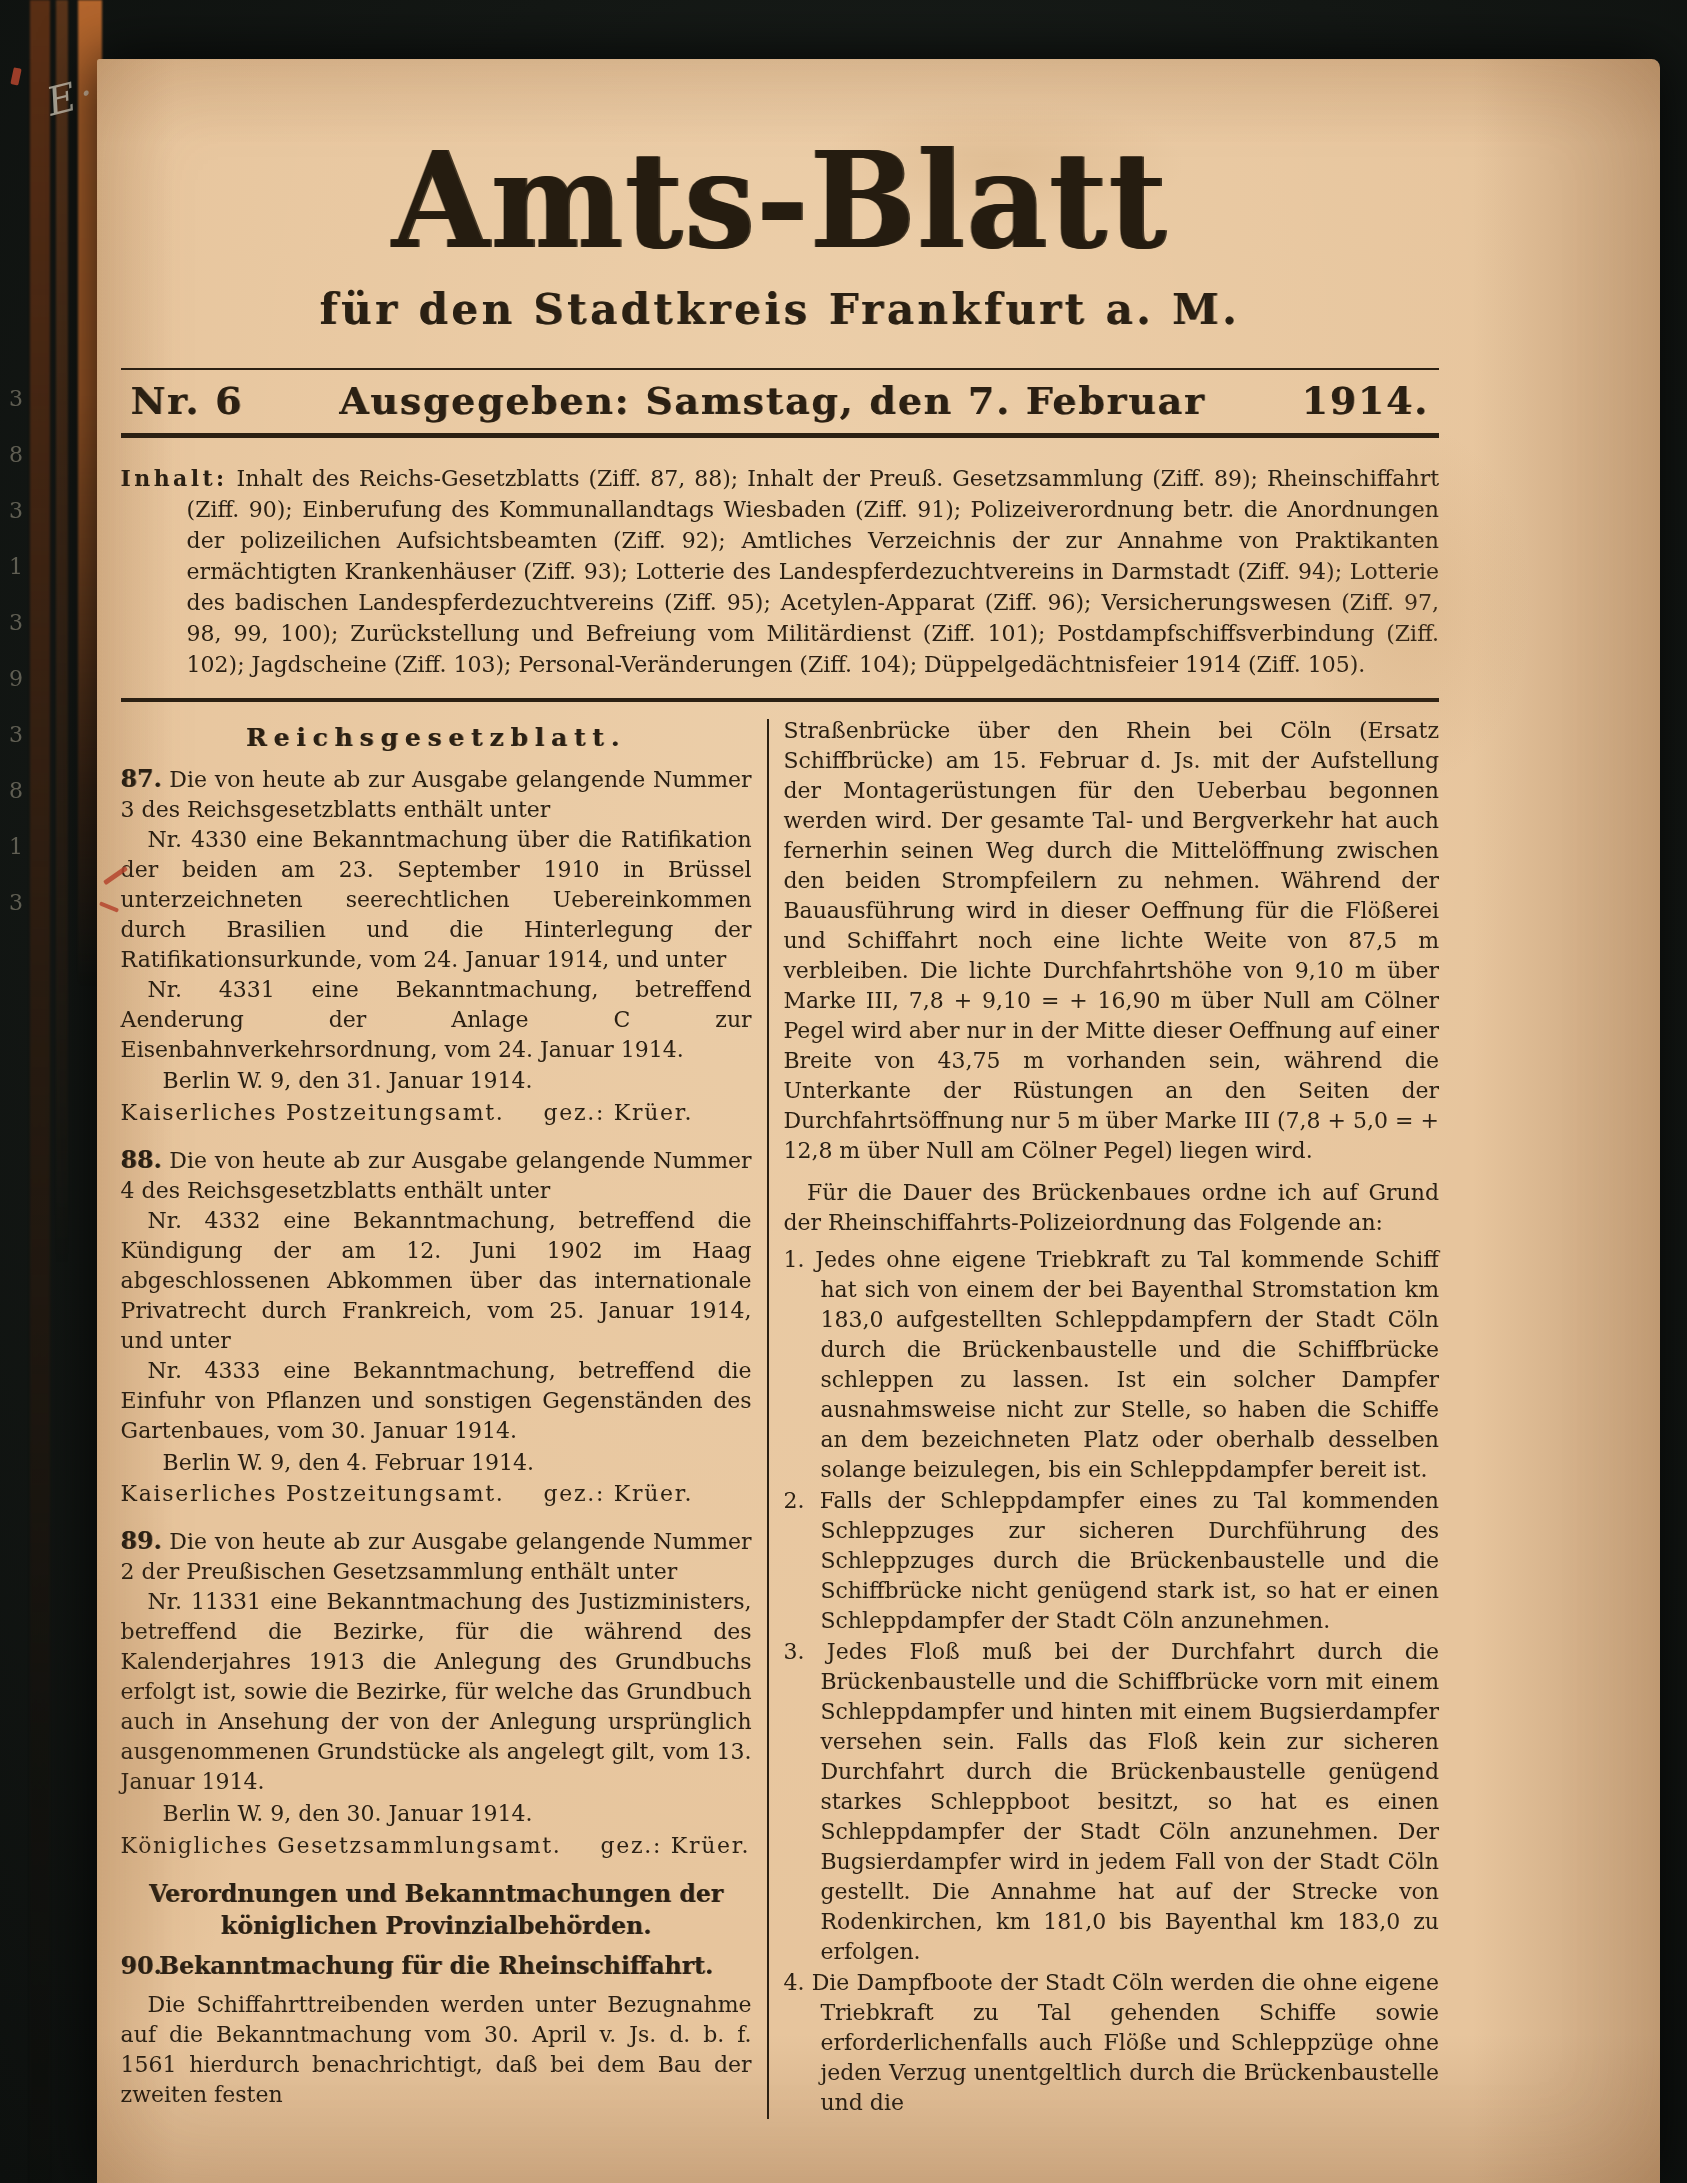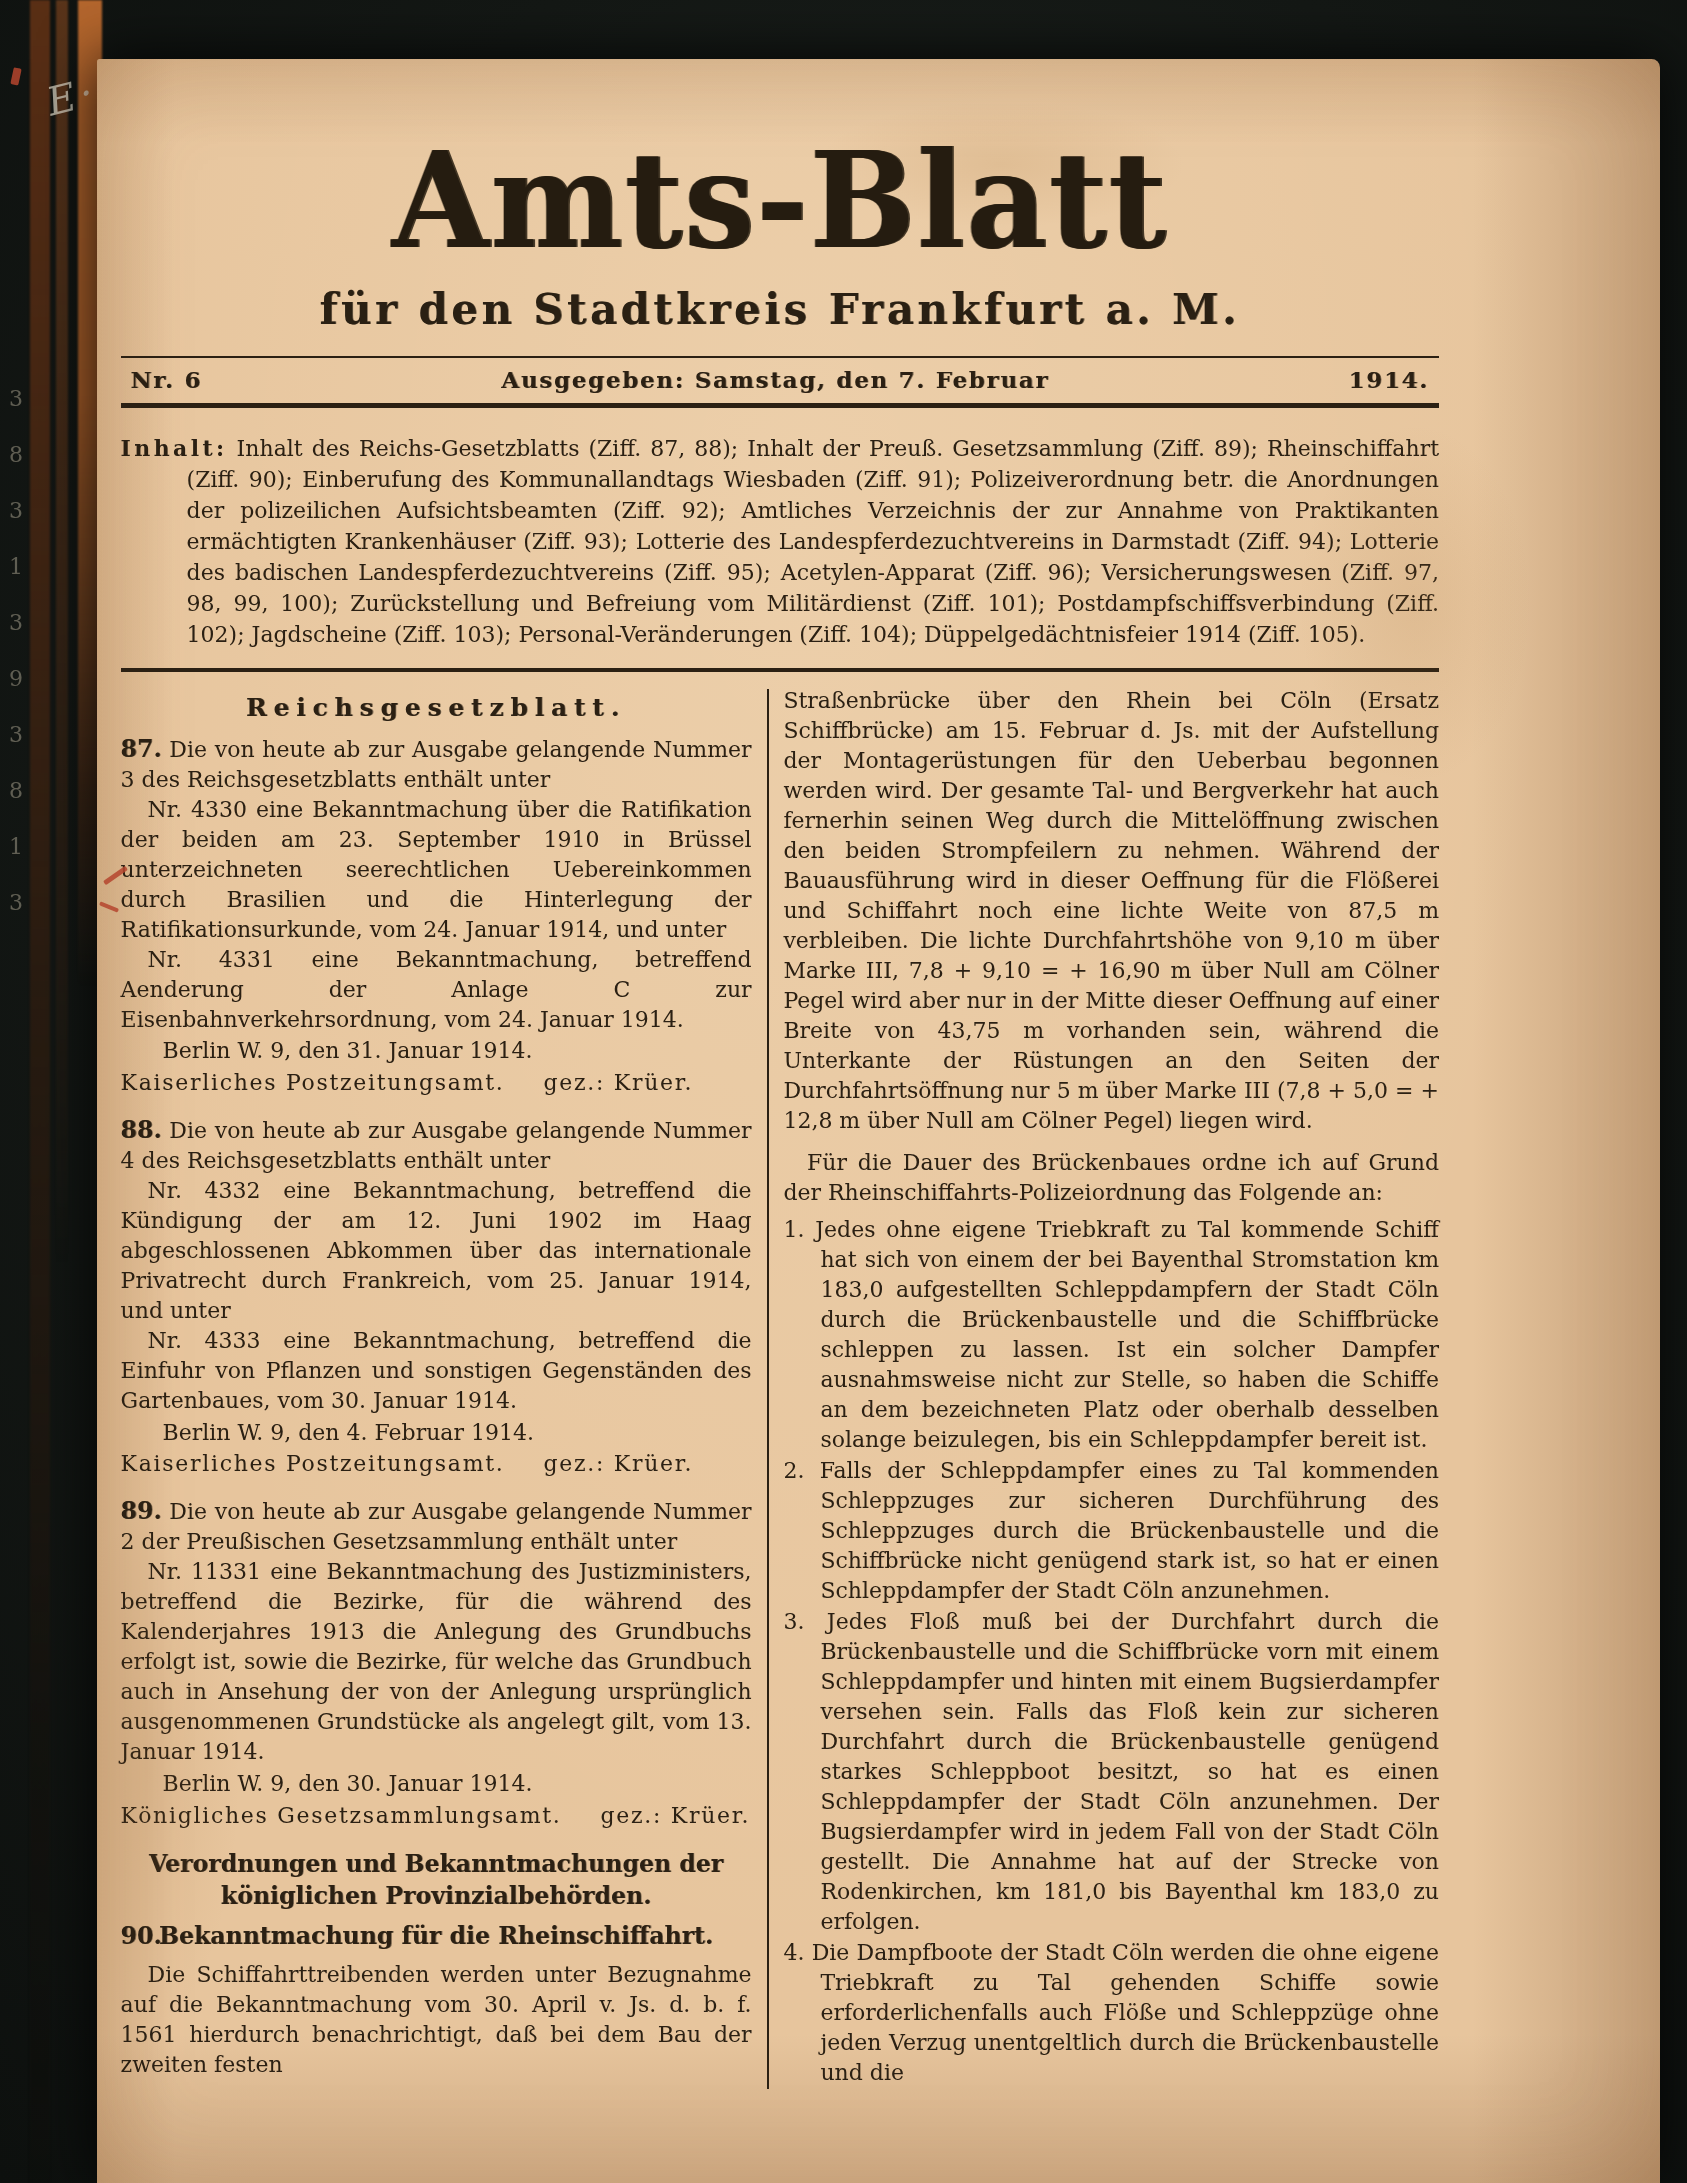--- a/index.html
+++ b/index.html
@@ -50,23 +50,23 @@
     margin:0;font-size:125px;line-height:1.02;font-weight:bold;letter-spacing:1.7px;
     transform:scaleY(1.06);color:#251c10;
     text-shadow:1.7px 0 0 rgba(40,30,17,.85), -0.8px 0 0 rgba(40,30,17,.45);
   }
   .mast-sub{margin:20px 0 0;font-size:42px;font-weight:bold;letter-spacing:3.4px;color:#2a2013;
     text-shadow:0.8px 0 0 rgba(42,32,19,.6);}
   .mast-note{margin:23.6px 0 0;font-size:25px;letter-spacing:0.8px;}
 
   
   .issuebar{
-    margin-top:22px;display:flex;align-items:center;
+    margin-top:34px;display:flex;align-items:center;
     border-top:2.5px solid #2b2013;border-bottom:5.9px solid #2b2013;
-    padding:8.4px 10px 10px;font-size:23px;font-weight:bold;letter-spacing:1.7px;
+    padding:8.4px 10px 10px;font-size:38px;font-weight:bold;letter-spacing:1.7px;
     text-shadow:0.8px 0 0 rgba(42,32,19,.5);
   }
   .issuebar .mid{flex:1;text-align:center;}
 
   
   .inhalt{
     margin:25px 0 18.6px;font-size:22px;line-height:31px;text-align:justify;
     padding-left:66px;text-indent:-66px;
   }
   .inhalt-label{font-weight:bold;letter-spacing:3.4px;}

